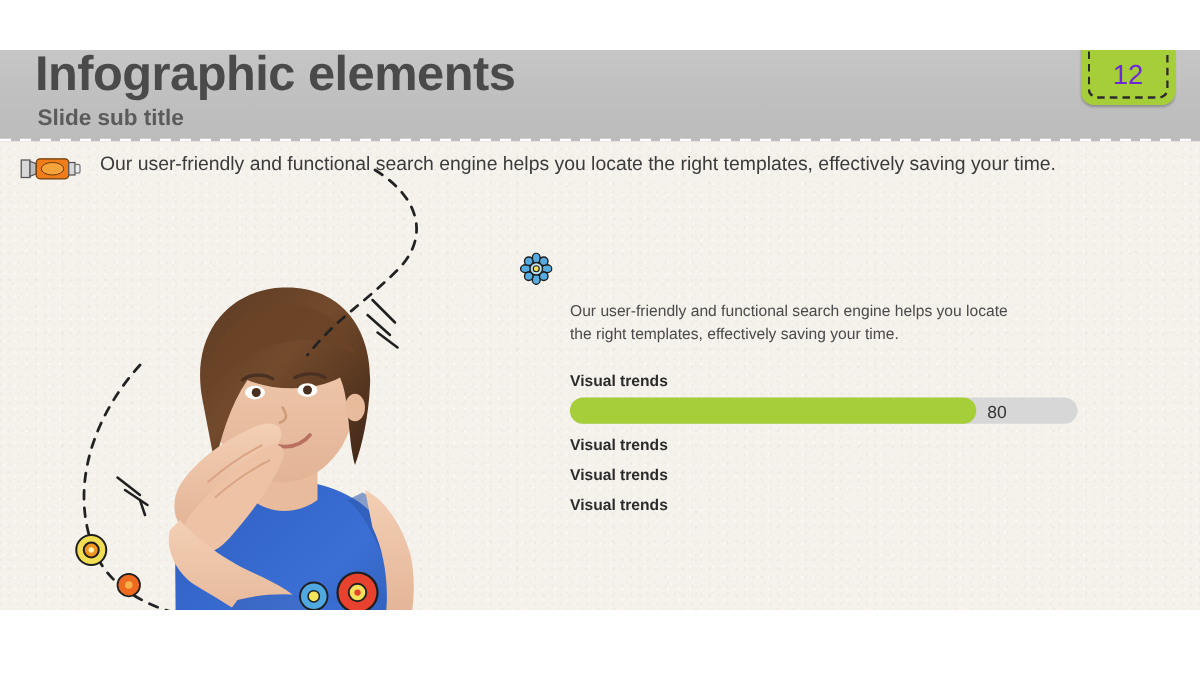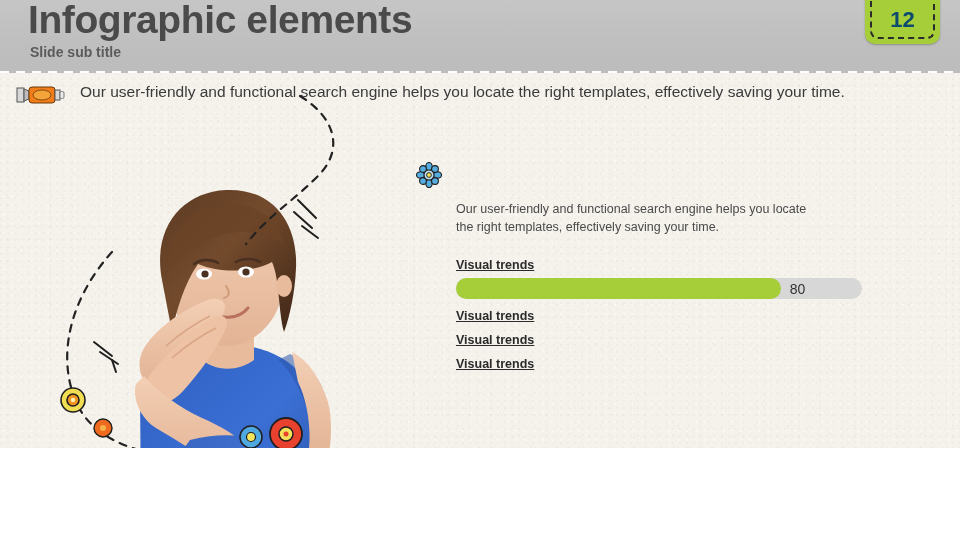--- a/index.html
+++ b/index.html
@@ -15,20 +15,21 @@
     width: 960px;
     height: 448px;
     overflow: hidden;
     background-color: #f5f2ec;
     background-image:
       radial-gradient(circle at 13% 27%, rgba(0,0,0,0.022) 0 1px, transparent 1px),
       radial-gradient(circle at 61% 73%, rgba(0,0,0,0.02) 0 1px, transparent 1px),
       radial-gradient(circle at 37% 88%, rgba(255,255,255,0.5) 0 1px, transparent 1px),
       radial-gradient(circle at 84% 41%, rgba(0,0,0,0.018) 0 1px, transparent 1px);
     background-size: 7px 7px, 11px 11px, 9px 9px, 13px 13px;
+    margin-top: 40px;
   }
 
   
   .header {
     position: absolute;
     left: 0; top: 0;
     width: 960px; height: 73px;
     background: linear-gradient(180deg, #c6c6c6 0%, #bfbfbf 55%, #bcbcbc 100%);
   }
   .header::after {
@@ -44,21 +45,21 @@
     left: 28px; top: -2px;
     font-size: 39px;
     font-weight: bold;
     color: #4a4a4a;
     letter-spacing: -0.4px;
     white-space: nowrap;
   }
   .subtitle {
     position: absolute;
     left: 30px; top: 44px;
-    font-size: 14px;
+    font-size: 18px;
     font-weight: bold;
     color: #5b5b5b;
     white-space: nowrap;
   }
   .slide-badge {
     position: absolute;
     right: 20px; top: -18px;
     width: 75px; height: 62px;
     background: #a6ce39;
     border-radius: 0 0 10px 10px;
@@ -71,22 +72,22 @@
     border-top: none;
     border-radius: 0 0 8px 8px;
     display: flex;
     align-items: flex-end;
     justify-content: center;
     padding-bottom: 4px;
     box-sizing: border-box;
   }
   .slide-badge-num {
     font-size: 22px;
-    font-weight: bold;
-    color: #0c4a6e;
+    font-weight: normal;
+    color: #6d28d9;
   }
 
   
   .banner {
     position: absolute;
     left: 0; top: 73px;
     width: 960px; height: 44px;
   }
   .banner-text {
     position: absolute;
@@ -140,21 +141,20 @@
     width: 360px;
   }
 
   .bars { margin-top: 22px; }
   .bar-block { margin-bottom: 10px; }
   .bar-label {
     font-size: 12.5px;
     font-weight: bold;
     color: #2b2b2b;
     margin-bottom: 6px;
-    text-decoration: underline;
   }
   .bar-track {
     position: relative;
     width: 406px;
     height: 21px;
     background: #d7d7d7;
     border-radius: 11px;
   }
   .bar-fill {
     position: absolute;

